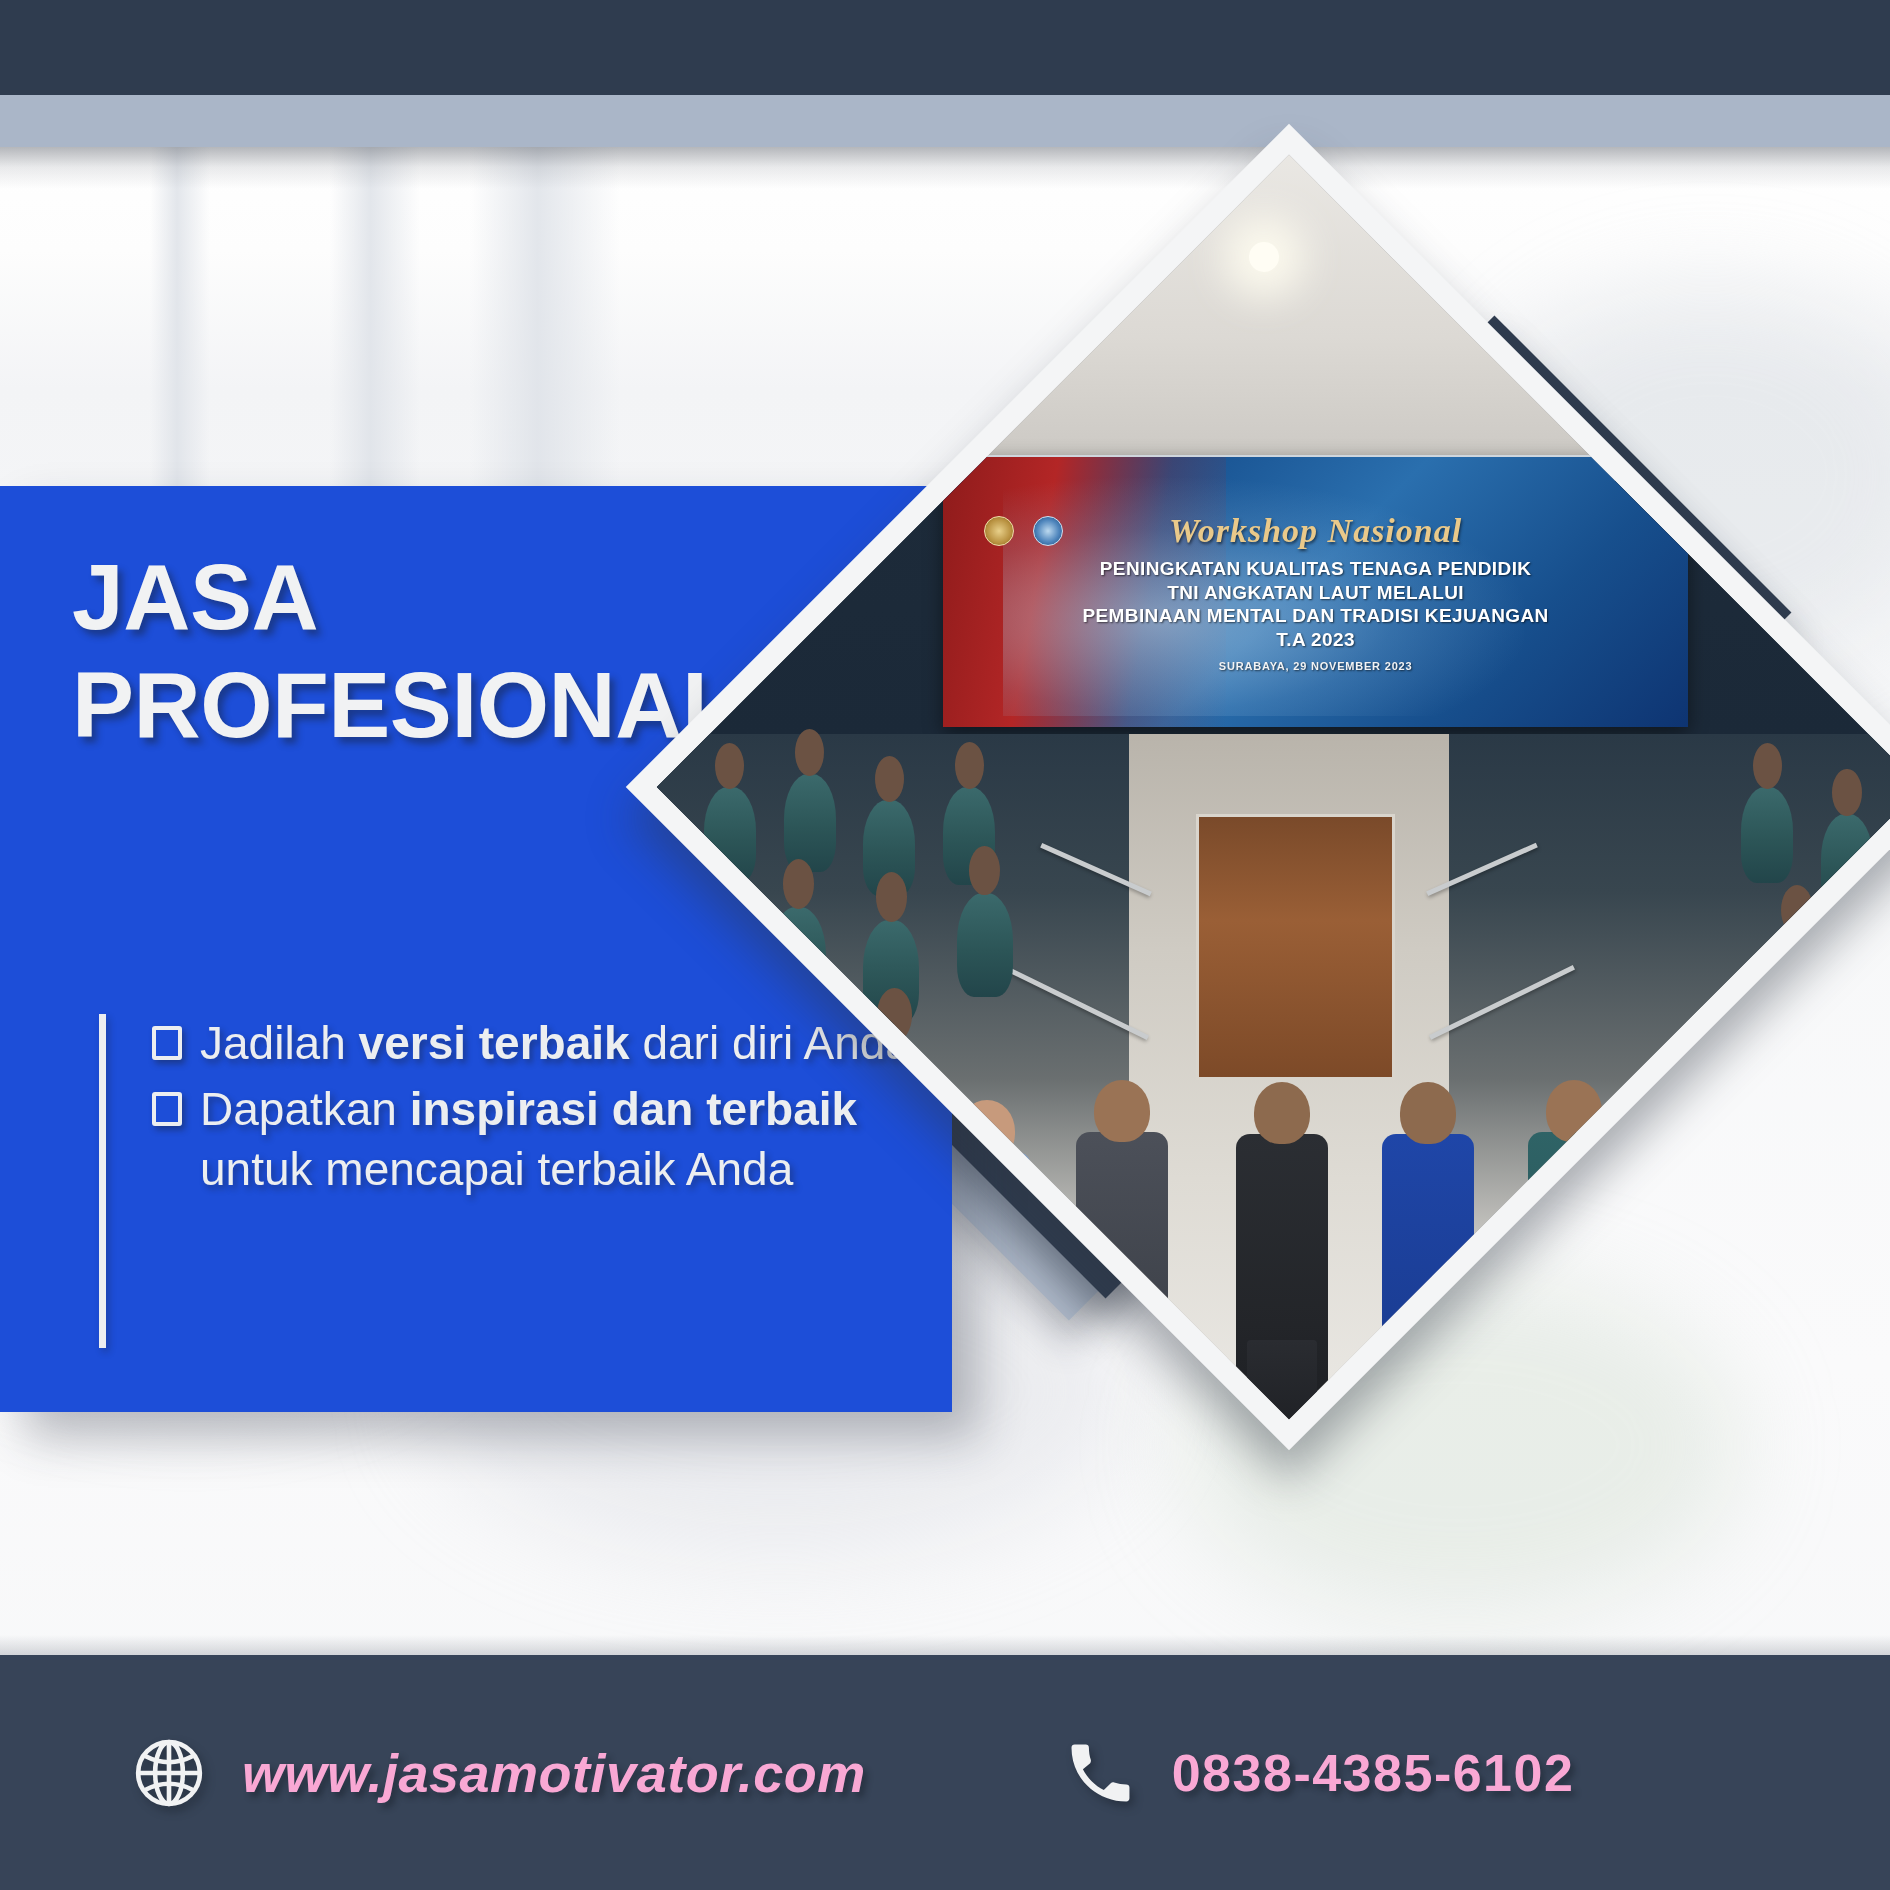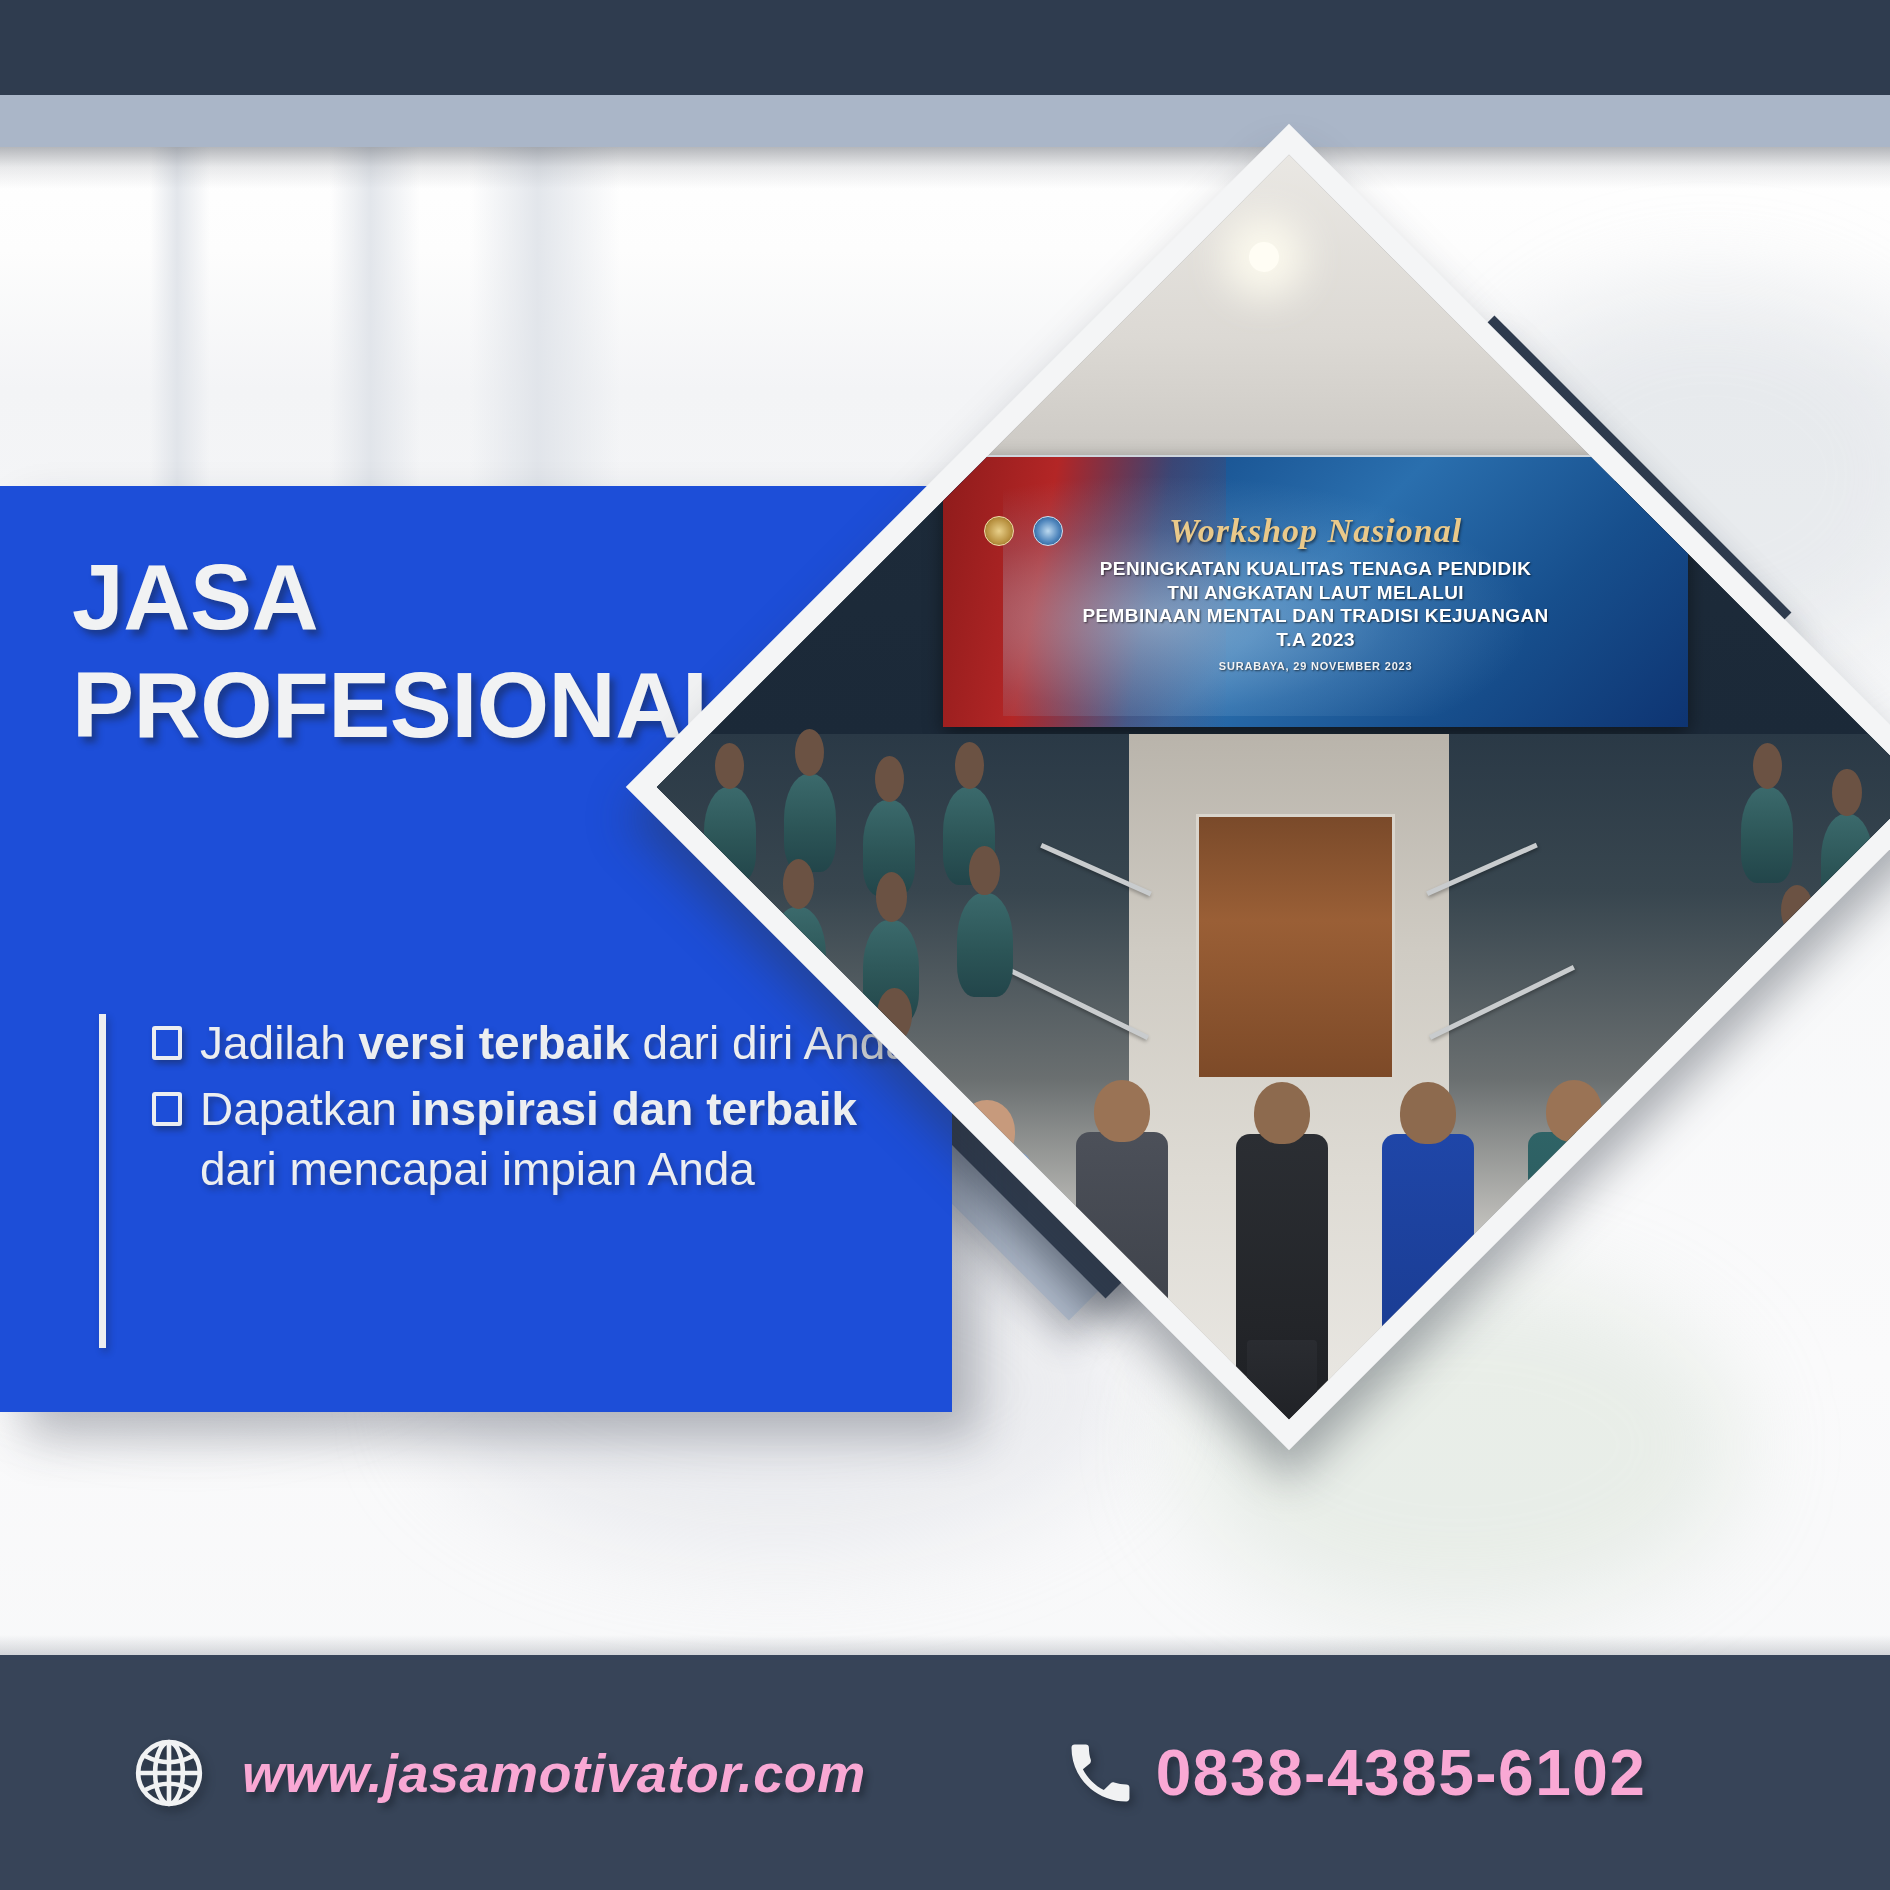--- a/index.html
+++ b/index.html
@@ -167,21 +167,21 @@
   .foot-item{ display:flex; align-items:center; }
   #foot-web{ margin-left:132px; }
   #foot-phone{ margin-left:196px; }
   .foot-icon{ display:flex; align-items:center; justify-content:center;
      filter:drop-shadow(4px 5px 5px rgba(20,26,36,.45)); }
   .foot-text{
     color:#f9a8d4; font-size:54px; font-weight:bold;
     text-shadow:4px 5px 6px rgba(20,26,36,.45);
   }
   #web-text{ font-style:italic; margin-left:36px; letter-spacing:.5px; }
-  #phone-text{ margin-left:18px; letter-spacing:1.5px; font-size:64px; }
+  #phone-text{ margin-left:34px; letter-spacing:1.5px; font-size:52px; }
 </style>
 </head>
 <body>
 
 <div id="bg-photo">
   <div class="col" style="left:330px; top:0; width:90px; height:560px;"></div>
   <div class="col" style="left:150px; top:0; width:60px; height:430px;"></div>
   <div class="col" style="left:470px; top:0; width:150px; height:640px;"></div>
   <div class="soft" style="left:-120px; top:820px; width:620px; height:420px; background:rgba(205,209,216,.45);"></div>
   <div class="soft" style="left:430px; top:1080px; width:700px; height:330px; background:rgba(212,216,222,.40);"></div>
@@ -308,21 +308,21 @@
     <div id="accent-line"></div>
     <div id="bullets">
 
       <div class="bullet">
         <span class="box"></span>
         <span class="txt"><span>Jadilah </span><b>versi terbaik</b><span> dari diri Anda</span></span>
       </div>
 
       <div class="bullet">
         <span class="box"></span>
-        <span class="txt"><span>Dapatkan </span><b>inspirasi dan terbaik</b><span> dari mencapai impian Anda</span></span>
+        <span class="txt"><span>Dapatkan </span><b>inspirasi dan terbaik</b><span> untuk mencapai terbaik Anda</span></span>
       </div>
 
     </div>
   </div>
 </div>
 
 <div id="footer-shadow"></div>
 <div id="footer">
 
   <div class="foot-item" id="foot-web">

